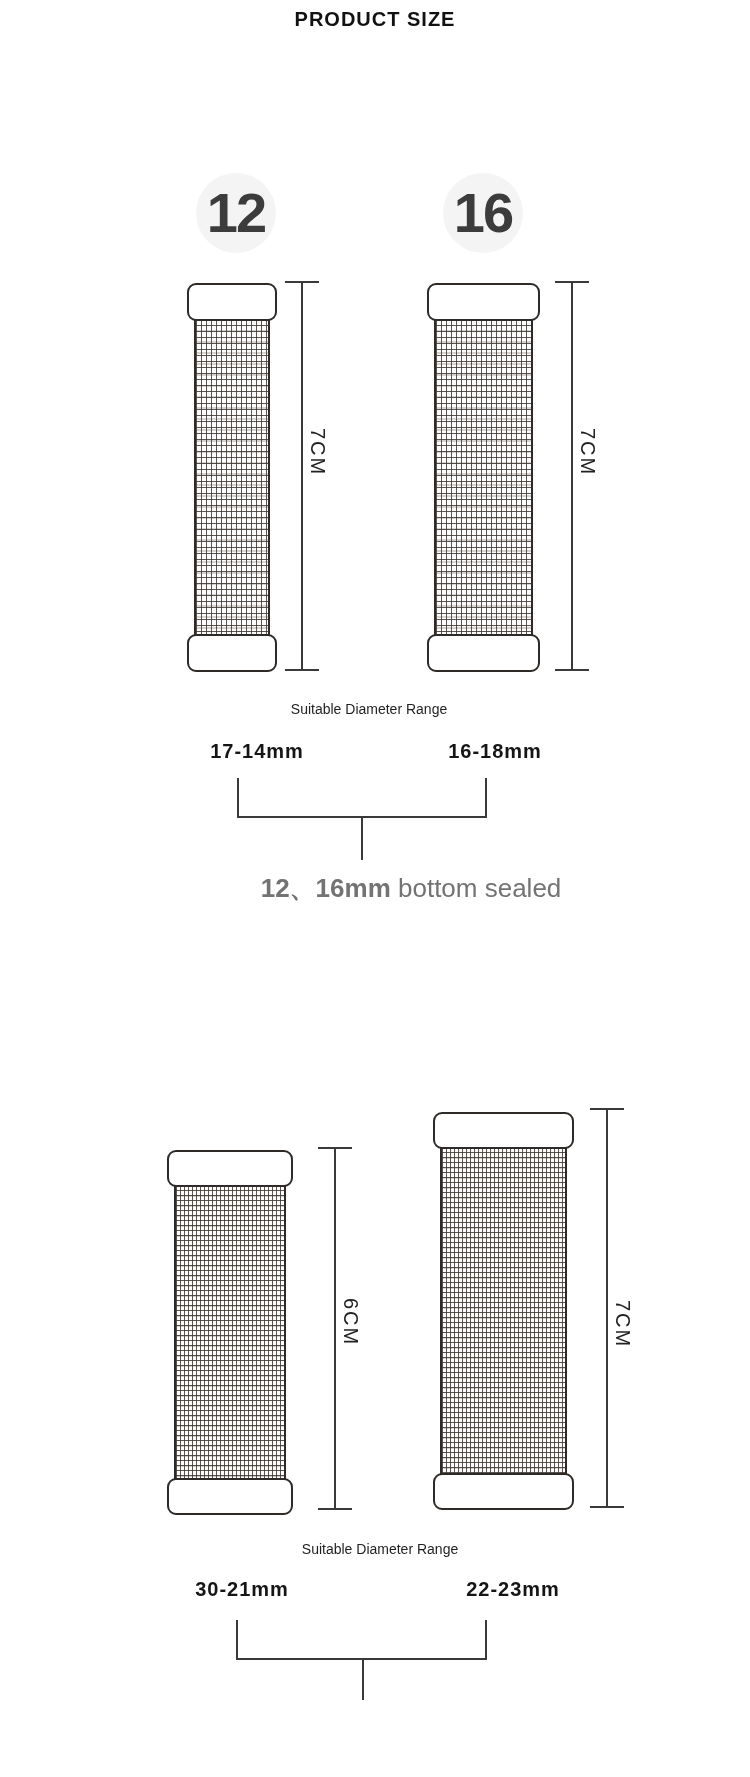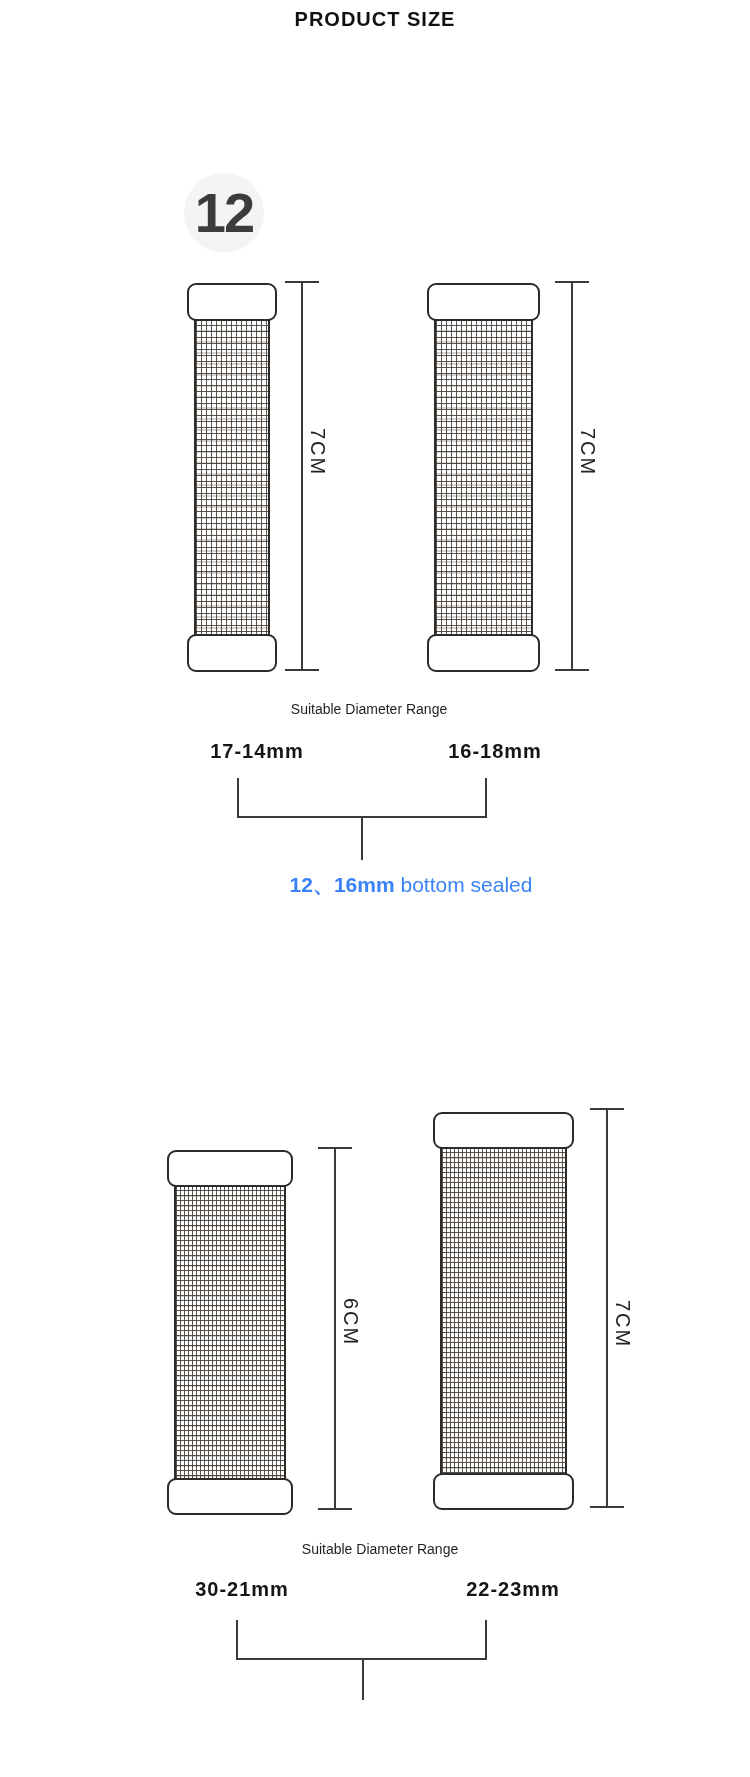--- a/index.html
+++ b/index.html
@@ -46,32 +46,35 @@
   .dimlabel{position:absolute;writing-mode:vertical-rl;text-orientation:mixed;
         font-size:20px;letter-spacing:2px;color:#222;white-space:nowrap;}
 
   .range-title{position:absolute;transform:translateX(-50%);font-size:14px;color:#1f1f1f;white-space:nowrap;}
   .range-val{position:absolute;transform:translateX(-50%);font-size:20px;font-weight:700;
         letter-spacing:1px;color:#151515;white-space:nowrap;}
 
   .bracket{position:absolute;border:2px solid var(--line);border-top:none;}
   .stem{position:absolute;width:2px;background:var(--line);}
 
-  .note{position:absolute;transform:translateX(-50%);font-size:21px;color:#3b82f6;white-space:nowrap;}
+  .note{position:absolute;transform:translateX(-50%);font-size:26px;color:#737373;white-space:nowrap;}
   .note .nb{font-weight:700;}
 </style>
 </head>
 <body>
 
 <div class="canvas">
 
   <div class="title">PRODUCT SIZE</div>
 
-  <div class="badge" style="left:184px;top:173px;width:80px;height:80px">
+  <div class="badge" style="left:196px;top:173px;width:80px;height:80px">
     <span>12</span>
+  </div>
+  <div class="badge" style="left:443px;top:173px;width:80px;height:80px">
+    <span>16</span>
   </div>
 
   <div class="tube" style="left:187px;top:283px;width:90px;height:389px">
     <div class="cap"></div>
     <div class="mesh"></div>
     <div class="cap"></div>
   </div>
   <div class="dimline" style="left:301px;top:281px;height:390px"></div>
   <div class="dimlabel" style="left:306px;top:428px">7CM</div>
 

